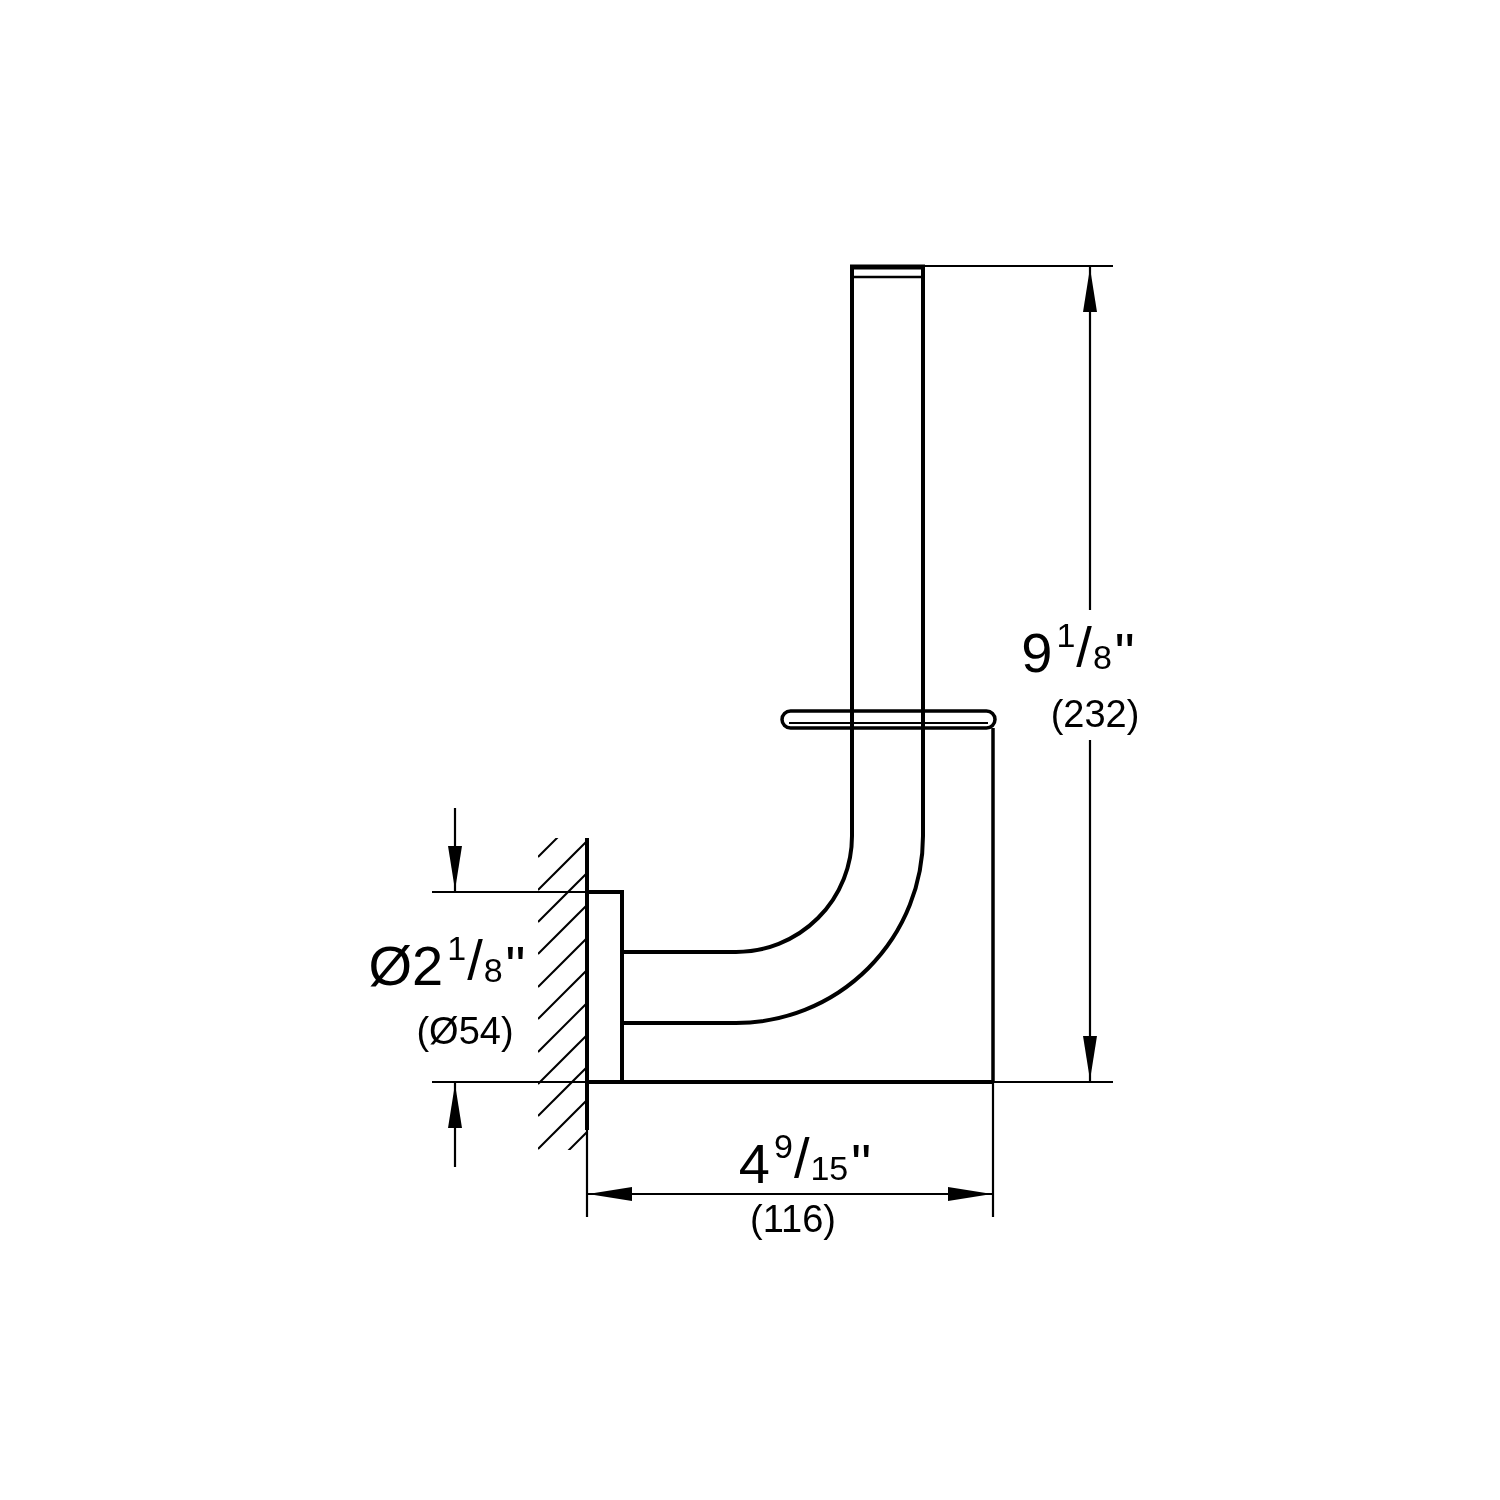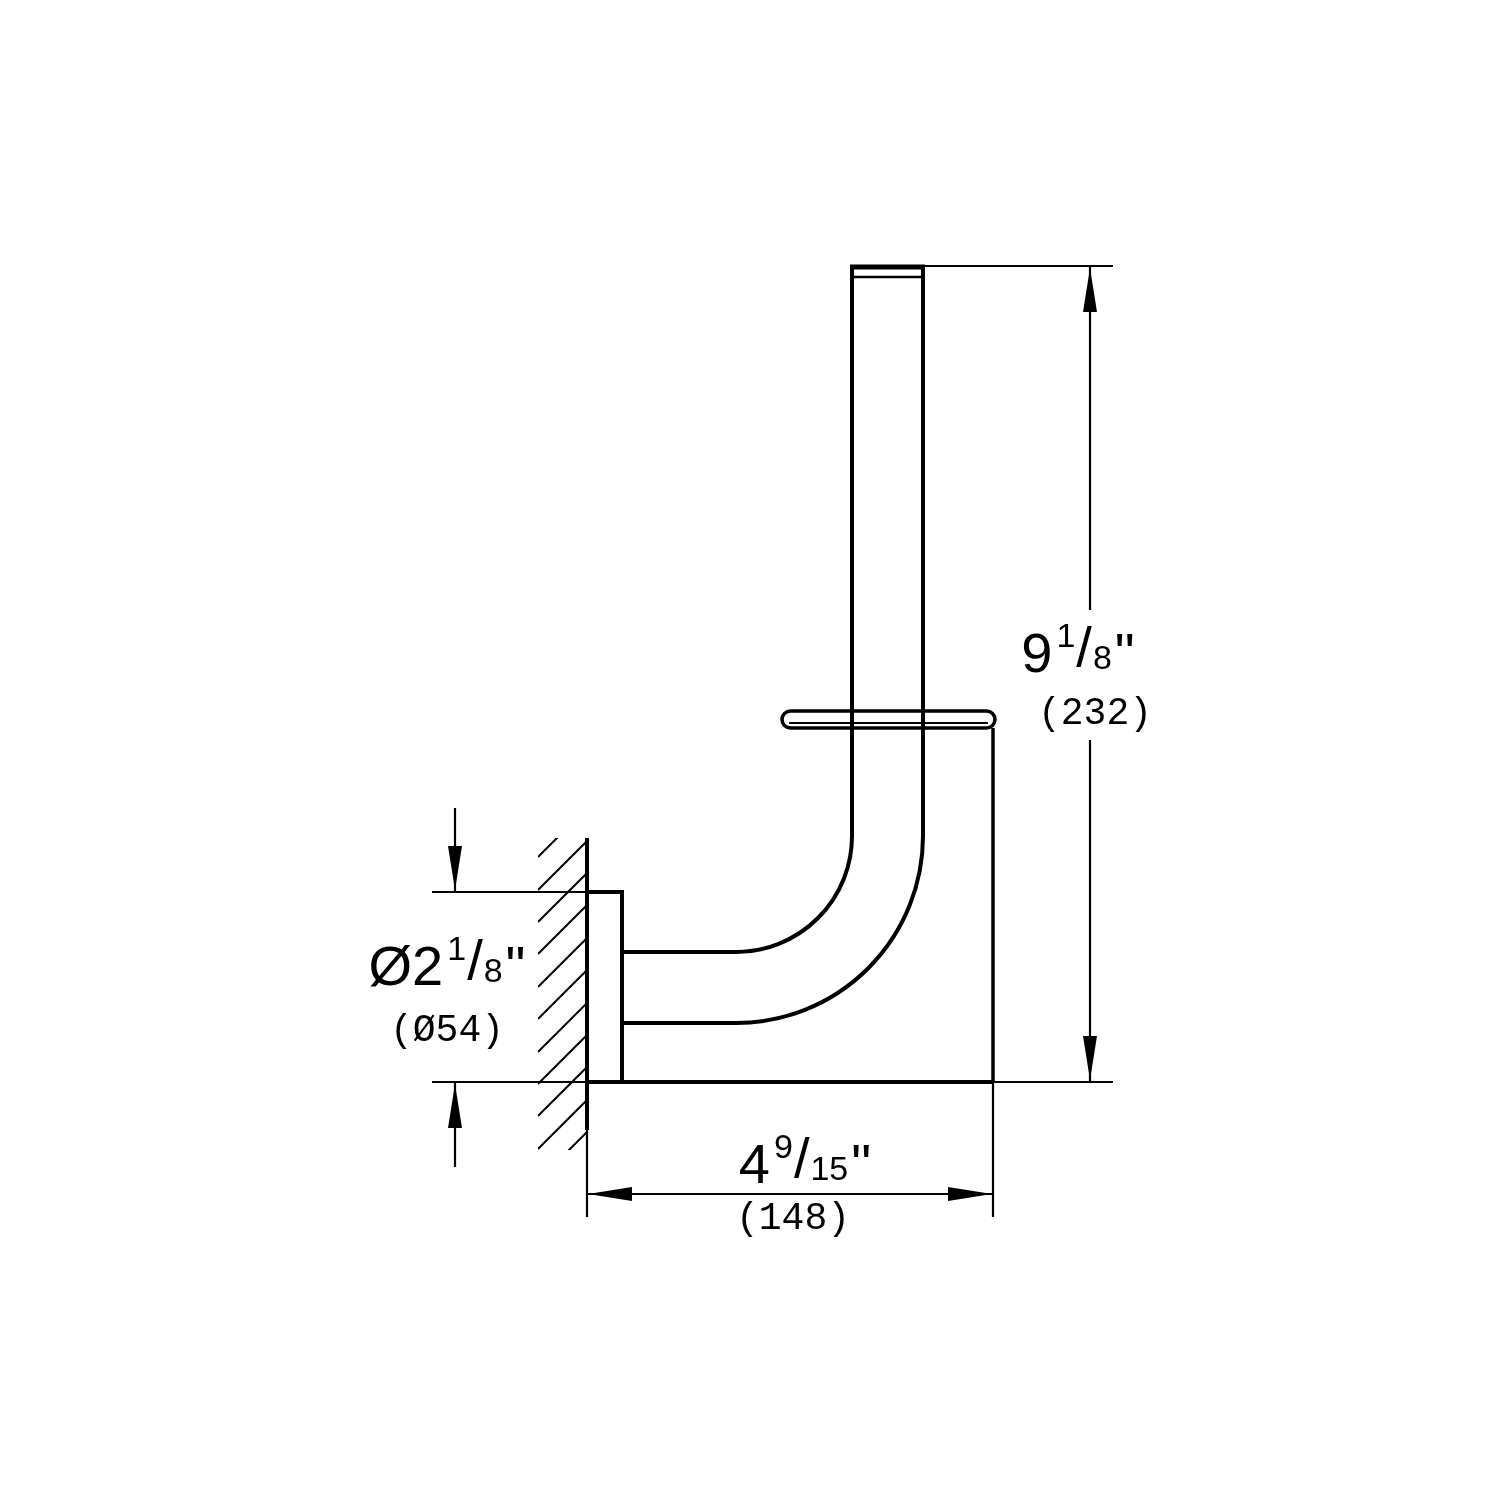--- a/index.html
+++ b/index.html
@@ -22,21 +22,21 @@
   .dim-main {
     position:absolute; transform:translateX(-50%);
     font-size:56px; line-height:1; white-space:nowrap; color:var(--line);
   }
   .dim-main .sup   { display:inline-block; font-size:34px; transform:translateY(-25px); margin-left:4px; }
   .dim-main .slash { display:inline-block; font-size:56px; transform:translateY(-6px); margin-left:1px; }
   .dim-main .sub   { display:inline-block; font-size:34px; transform:translateY(-3px); margin-left:1px; }
   .dim-main .unit  { display:inline-block; font-size:56px; margin-left:3px; }
   .dim-metric {
     position:absolute; transform:translateX(-50%);
-    font-size:38px; line-height:1; white-space:nowrap; color:var(--line);font-family:Liberation Mono, monospace;
+    font-size:38px; line-height:1; white-space:nowrap; color:var(--line);
   }
 </style>
 </head>
 <body>
 
 <div class="stage">
 
   <svg width="1500" height="1500" viewBox="0 0 1500 1500">
     <defs>
       <clipPath id="wallclip">
@@ -114,20 +114,20 @@
   </svg>
 
   <div class="dim-main" style="left:1078px; top:625px;">
     <span class="w">9</span><span class="sup">1</span><span class="slash">/</span><span class="sub">8</span><span class="unit">"</span>
   </div>
   <div class="dim-metric" style="left:1095px; top:695px;">(232)</div>
 
   <div class="dim-main" style="left:447px; top:938px;">
     <span class="w">Ø2</span><span class="sup">1</span><span class="slash">/</span><span class="sub">8</span><span class="unit">"</span>
   </div>
-  <div class="dim-metric" style="left:447px; top:1012px;">(Ø54)</div>
+  <div class="dim-metric" style="left:465px; top:1012px;">(Ø54)</div>
 
   <div class="dim-main" style="left:805px; top:1136px;">
     <span class="w">4</span><span class="sup">9</span><span class="slash">/</span><span class="sub">15</span><span class="unit">"</span>
   </div>
-  <div class="dim-metric" style="left:793px; top:1200px;">(148)</div>
+  <div class="dim-metric" style="left:793px; top:1200px;">(116)</div>
 
 </div>
 
 </body></html>

